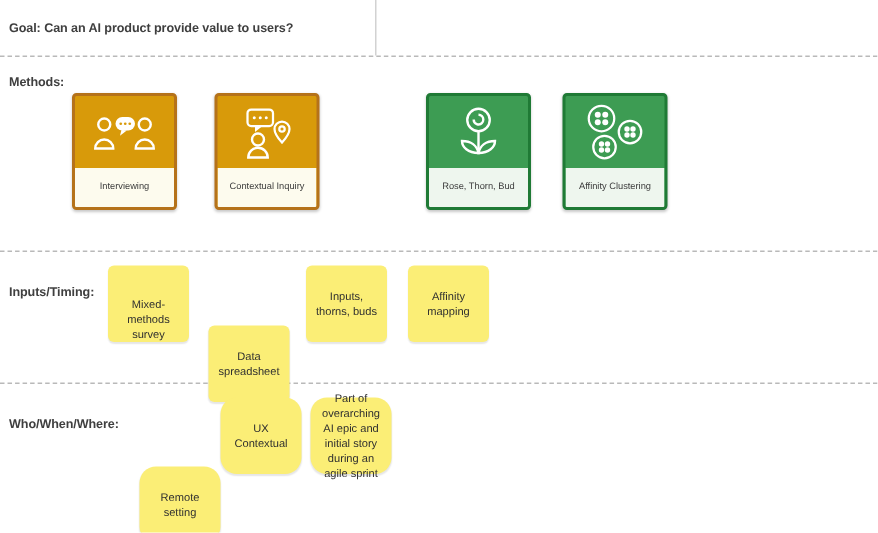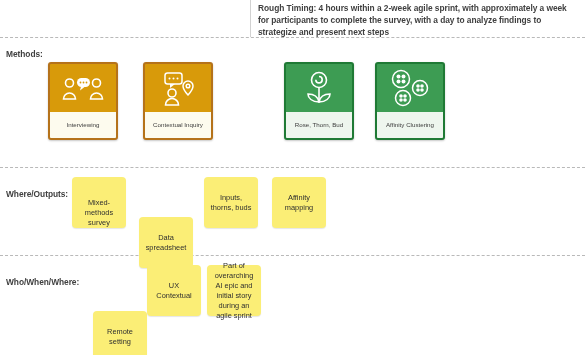--- a/index.html
+++ b/index.html
@@ -149,35 +149,36 @@
   .io3 { left: 204px; }
   .io4 { left: 272px; }
 
   .sticky.www {
     width: 54px;
     height: 51px;
     top: 265px;
     font-size: 7.4px;
     line-height: 10px;
     padding: 0 20px;
+    border-radius: 11px;
   }
   .w1 { left: 93px; margin-top: 46px; }
   .w2 { left: 147px; }
   .w3 { left: 207px; font-size: 5.2px; line-height: 6.6px; padding: 0 5px; }
 
   .sticky-text { display: block; }
 
   svg { display: block; }
 </style>
 </head>
 <body>
 
 <div class="header">
+  <div class="header-goal">Goal: Can an AI product provide value to users?</div>
   <div class="header-divider"></div>
-  <div class="header-timing">Rough Timing: 4 hours within a 2-week agile sprint, with approximately a week for participants to complete the survey, with a day to analyze findings to strategize and present next steps</div>
 </div>
 
 <div class="dotline d1"></div>
 <div class="dotline d2"></div>
 <div class="dotline d3"></div>
 
 <div class="row-label methods">Methods:</div>
 
 <div class="method-card orange m1">
   <div class="method-icon">
@@ -267,21 +268,21 @@
         <circle cx="13" cy="27" r="1.8"></circle>
           <circle cx="17" cy="27" r="1.8"></circle>
         <circle cx="13" cy="31" r="1.8"></circle>
           <circle cx="17" cy="31" r="1.8"></circle>
       </g>
     </svg>
   </div>
   <div class="method-label">Affinity Clustering</div>
 </div>
 
-<div class="row-label io">Where/Outputs:</div>
+<div class="row-label io">Inputs/Timing:</div>
 
 <div class="sticky io io1">
   <span class="sticky-text">Mixed-methods survey</span>
 </div>
 <div class="sticky io io2">
   <span class="sticky-text">Data spreadsheet</span>
 </div>
 <div class="sticky io io3">
   <span class="sticky-text">Inputs, thorns, buds</span>
 </div>

